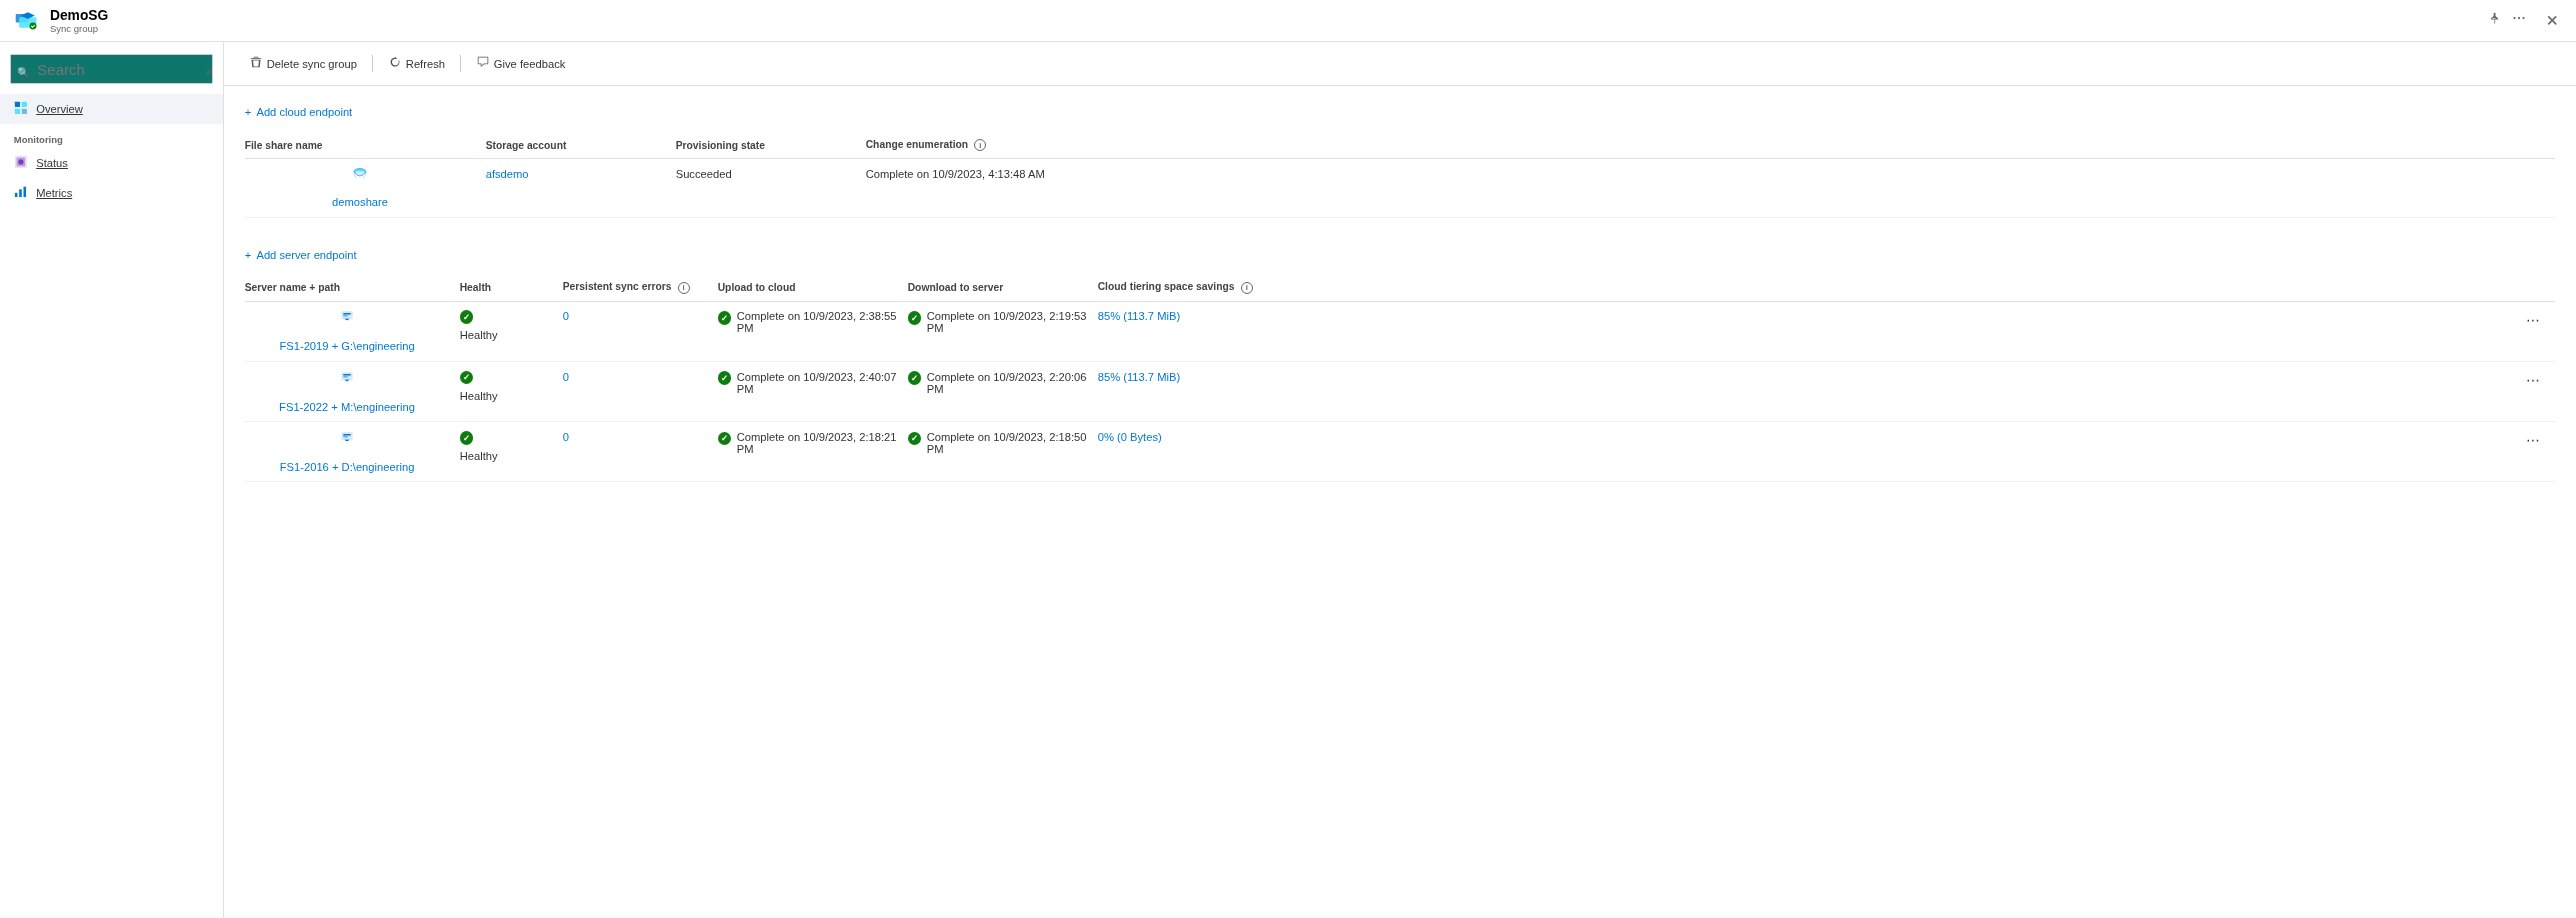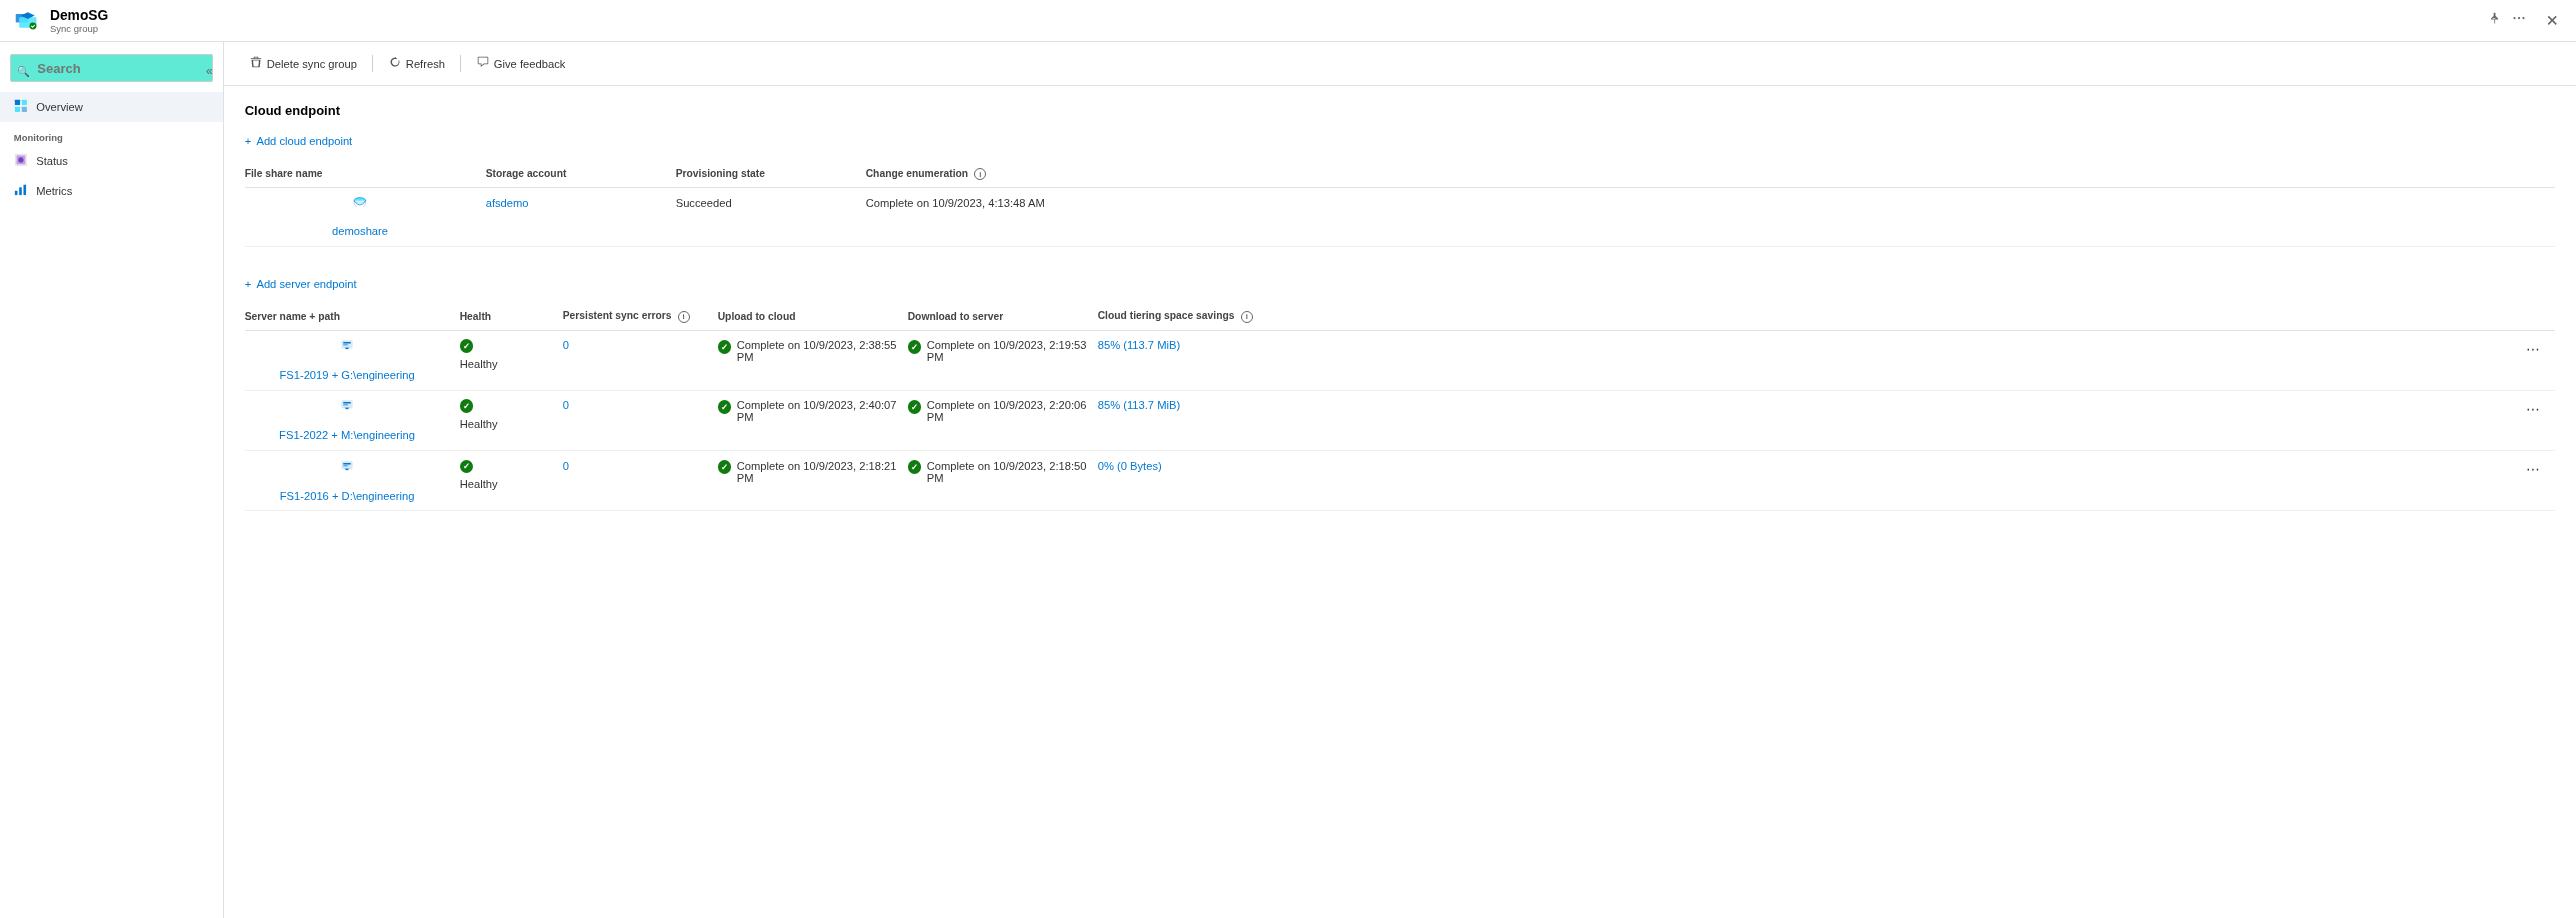--- a/index.html
+++ b/index.html
@@ -15,25 +15,25 @@
     .header-pin { color: #666; cursor: pointer; font-size: 12px; padding: 3.4px; }
     .header-more { color: #666; cursor: pointer; font-size: 12px; padding: 3.4px; }
     .header-close { color: #666; cursor: pointer; font-size: 15.5px; padding: 3.4px; margin-left: 6.9px; }
 
     
     .main-layout { display: flex; flex: 1; overflow: hidden; }
 
     
     .sidebar { width: 224px; flex-shrink: 0; border-right: 0.9px solid #e0e0e0; display: flex; flex-direction: column; padding: 6.9px 0; overflow-y: auto; }
     .search-container { padding: 5.2px 10.3px 10.3px 10.3px; position: relative; }
-    .search-input { width: 100%; padding: 5.2px 8.6px 5.2px 26px; border: 0.9px solid #ccc; border-radius: 1.7px; font-size: 13px; background: #5eead4; font-weight: bold; }
+    .search-input { width: 100%; padding: 5.2px 8.6px 5.2px 26px; border: 0.9px solid #ccc; border-radius: 1.7px; font-size: 15px; background: #0f766e; }
     .search-icon-inner { position: absolute; left: 17px; top: 50%; transform: translateY(-50%); color: #666; font-size: 10.3px; }
     .collapse-btn { position: absolute; right: 10.3px; top: 50%; transform: translateY(-50%); color: #666; cursor: pointer; font-size: 12px; }
 
-    .sidebar-item { display: flex; align-items: center; padding: 6.9px 13.8px; cursor: pointer; font-size: 11.2px; color: #333; gap: 8.6px; }
+    .sidebar-item { display: flex; align-items: center; padding: 6.9px 13.8px; cursor: pointer; font-size: 11.2px; color: #333; gap: 8.6px; text-decoration: underline; }
     .sidebar-item.active { background: #f0f4f8; }
     .sidebar-section-label { font-size: 9.5px; font-weight: 600; color: #666; padding: 10.3px 13.8px 3.4px 13.8px; text-transform: none; }
 
     
     .content { flex: 1; overflow-y: auto; padding: 0; }
 
     
     .toolbar { display: flex; align-items: center; padding: 8.6px 17px; border-bottom: 0.9px solid #e0e0e0; gap: 3.4px; }
     .toolbar-btn { display: flex; align-items: center; gap: 5.2px; padding: 5.2px 8.6px; background: none; border: none; cursor: pointer; font-size: 11.2px; color: #333; border-radius: 1.7px; }
     .toolbar-btn .btn-icon { font-size: 12px; color: #555; }
@@ -180,21 +180,20 @@
               <path d="M14 1H2a1 1 0 0 0-1 1v8a1 1 0 0 0 1 1h3v3.5L9.5 11H14a1 1 0 0 0 1-1V2a1 1 0 0 0-1-1zm0 9H9l-3 2.5V10H2V2h12v8z"></path>
             </svg>
         </span>
         <span>Give feedback</span>
       </button>
     </div>
 
     <div class="content-body">
 
       <div class="table-container">
-        <div class="section-title">Cloud endpoint</div>
 
         <div class="add-row">
           <span>+</span>
           <span>Add cloud endpoint</span>
         </div>
 
         <table class="data-table">
           <thead>
             <tr>
               <th class="col-file-share">

